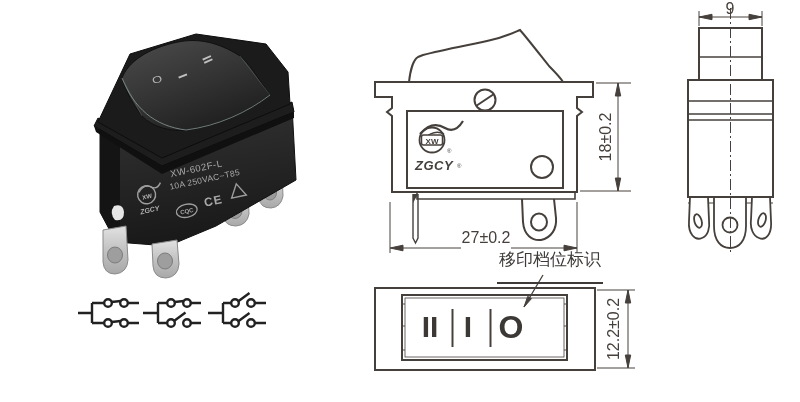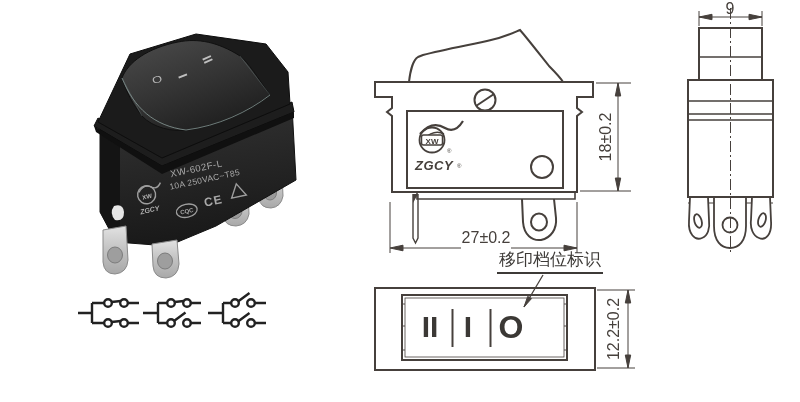--- a/index.html
+++ b/index.html
@@ -3,21 +3,21 @@
 <meta charset="utf-8">
 <style>
   html,body{margin:0;padding:0;background:#ffffff;}
   #stage{position:relative;width:800px;height:402px;background:#ffffff;overflow:hidden;
          font-family:"Liberation Sans", sans-serif;}
   #stage svg{position:absolute;overflow:visible;}
   .dimtext{font-family:"Liberation Sans", sans-serif;font-size:16px;fill:#46403c;}
   .marktext{font-family:"Liberation Sans", sans-serif;font-weight:bold;fill:#3b3835;}
   .logotext{font-family:"Liberation Sans", sans-serif;font-weight:bold;font-style:italic;fill:#46403c;}
   #callout{position:absolute;left:497px;top:251px;font-size:17px;color:#3d3a37;
-           border-bottom:2px solid #3d3a37;padding:0 2px 2px 2px;line-height:1.1;
+           border-bottom:2px solid #3d3a37;padding:0 2px 12px 2px;line-height:1.1;
            font-family:"Liberation Sans", sans-serif;white-space:nowrap;}
 </style>
 </head>
 <body>
 
 <div id="stage">
 
   <svg style="left:56px;top:14px;" width="262" height="270" viewBox="0 0 262 270">
     <defs>
       <linearGradient id="rockg" x1="0" y1="0" x2="0.6" y2="1">

